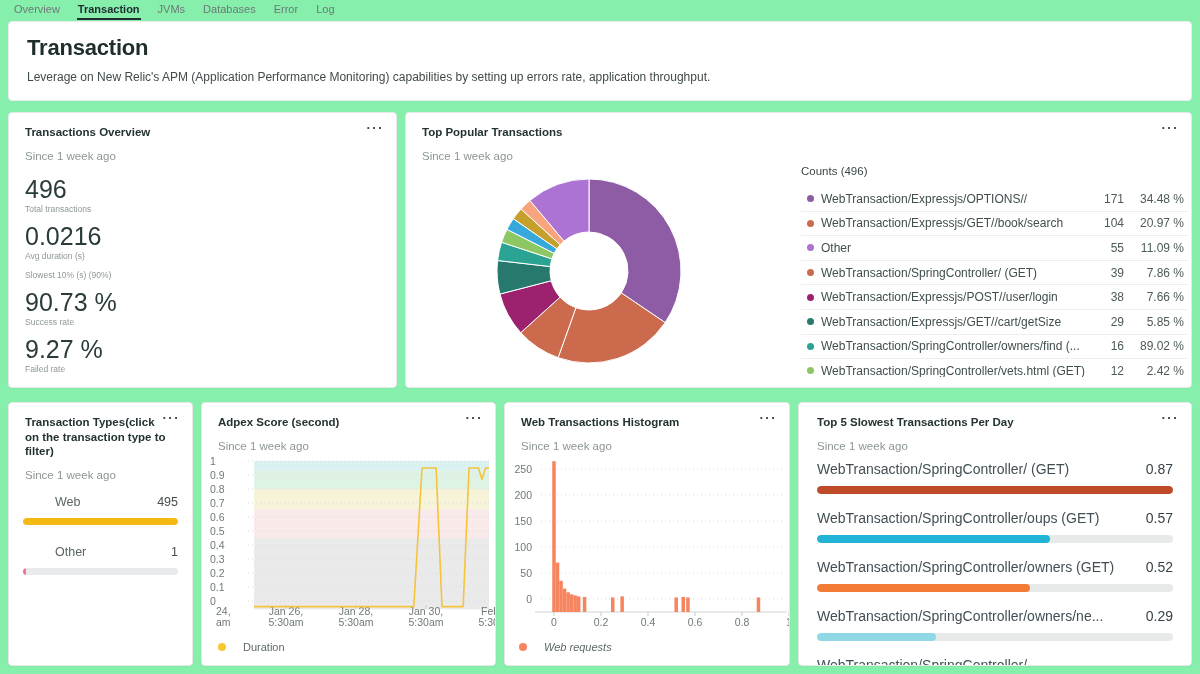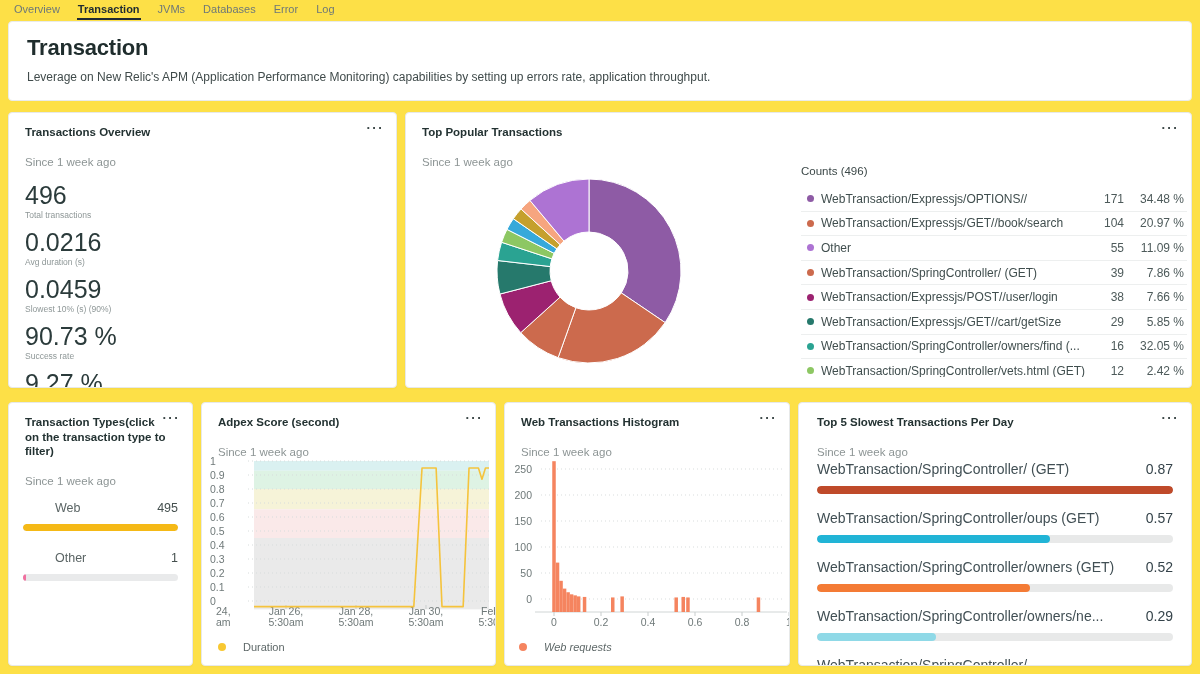--- a/index.html
+++ b/index.html
@@ -1,19 +1,19 @@
 <!DOCTYPE html>
 <html><head>
 <meta charset="utf-8">
 <style>
   * { margin:0; padding:0; box-sizing:border-box; }
   html,body { background:#f4f5f5; }
   .canvas {
     position:relative; width:1200px; height:674px; overflow:hidden;
-    background:#fde047; font-family:"Liberation Sans", sans-serif;
+    background:#86efac; font-family:"Liberation Sans", sans-serif;
     color:#2b3a3a;
   }
   
   .tabbar {
     position:absolute; left:0; top:0; width:100%; height:20px;
     display:flex; align-items:flex-end; gap:16px; padding:0 0 0 13px;
     font-size:11px; color:#6e7878;
   }
   .tab { padding:3px 1px 3px; cursor:pointer; border-bottom:2px solid transparent; }
   .tab.active { color:#1e2a31; font-weight:bold; border-bottom:2px solid #1f2a33; }
@@ -26,21 +26,21 @@
   .page-title { font-size:22px; font-weight:bold; color:#1f2d2d; letter-spacing:-0.2px; }
   .page-subtitle { margin-top:9px; font-size:12px; color:#404b4b; }
   
   .panel {
     position:absolute; background:#fff; border-radius:4px;
     border:1px solid #e7e9e9; box-shadow:0 1px 2px rgba(0,0,0,0.03);
     overflow:hidden;
   }
   .panel-head { padding:12px 30px 0 16px; }
   .panel-title { font-size:11.5px; font-weight:bold; color:#233232; line-height:14.5px; }
-  .panel-subtitle { margin-top:16px; font-size:11.5px; color:#8d9595; }
+  .panel-subtitle { margin-top:10px; font-size:11.5px; color:#8d9595; }
   .panel-menu {
     position:absolute; top:8px; right:12px; font-size:13px; font-weight:bold;
     color:#3a4646; letter-spacing:1.5px; cursor:pointer; line-height:14px;
   }
   
   .stats { padding:14px 16px 0; }
   .stat-block { margin-bottom:9px; }
   .stat-value { font-size:25px; color:#2b3b3b; line-height:27px; }
   .stat-label { font-size:8.5px; color:#8e9797; margin-top:1px; }
   
@@ -108,21 +108,20 @@
     <div class="stats">
         <div class="stat-block">
           <div class="stat-value">496</div>
           <div class="stat-label">Total transactions</div>
         </div>
         <div class="stat-block">
           <div class="stat-value">0.0216</div>
           <div class="stat-label">Avg duration (s)</div>
         </div>
         <div class="stat-block">
-          <div class="stat-value">0.0459</div>
           <div class="stat-label">Slowest 10% (s) (90%)</div>
         </div>
         <div class="stat-block">
           <div class="stat-value">90.73 %</div>
           <div class="stat-label">Success rate</div>
         </div>
         <div class="stat-block">
           <div class="stat-value">9.27 %</div>
           <div class="stat-label">Failed rate</div>
         </div>
@@ -184,21 +183,21 @@
           <div class="legend-row">
             <span class="legend-dot" style="background: rgb(38, 121, 108);"></span>
             <span class="legend-name">WebTransaction/Expressjs/GET//cart/getSize</span>
             <span class="legend-count">29</span>
             <span class="legend-pct">5.85 %</span>
           </div>
           <div class="legend-row">
             <span class="legend-dot" style="background: rgb(42, 163, 146);"></span>
             <span class="legend-name">WebTransaction/SpringController/owners/find (...</span>
             <span class="legend-count">16</span>
-            <span class="legend-pct">32.05 %</span>
+            <span class="legend-pct">89.02 %</span>
           </div>
           <div class="legend-row">
             <span class="legend-dot" style="background: rgb(141, 199, 99);"></span>
             <span class="legend-name">WebTransaction/SpringController/vets.html (GET)</span>
             <span class="legend-count">12</span>
             <span class="legend-pct">2.42 %</span>
           </div>
         </div>
     </div>
   </section>

